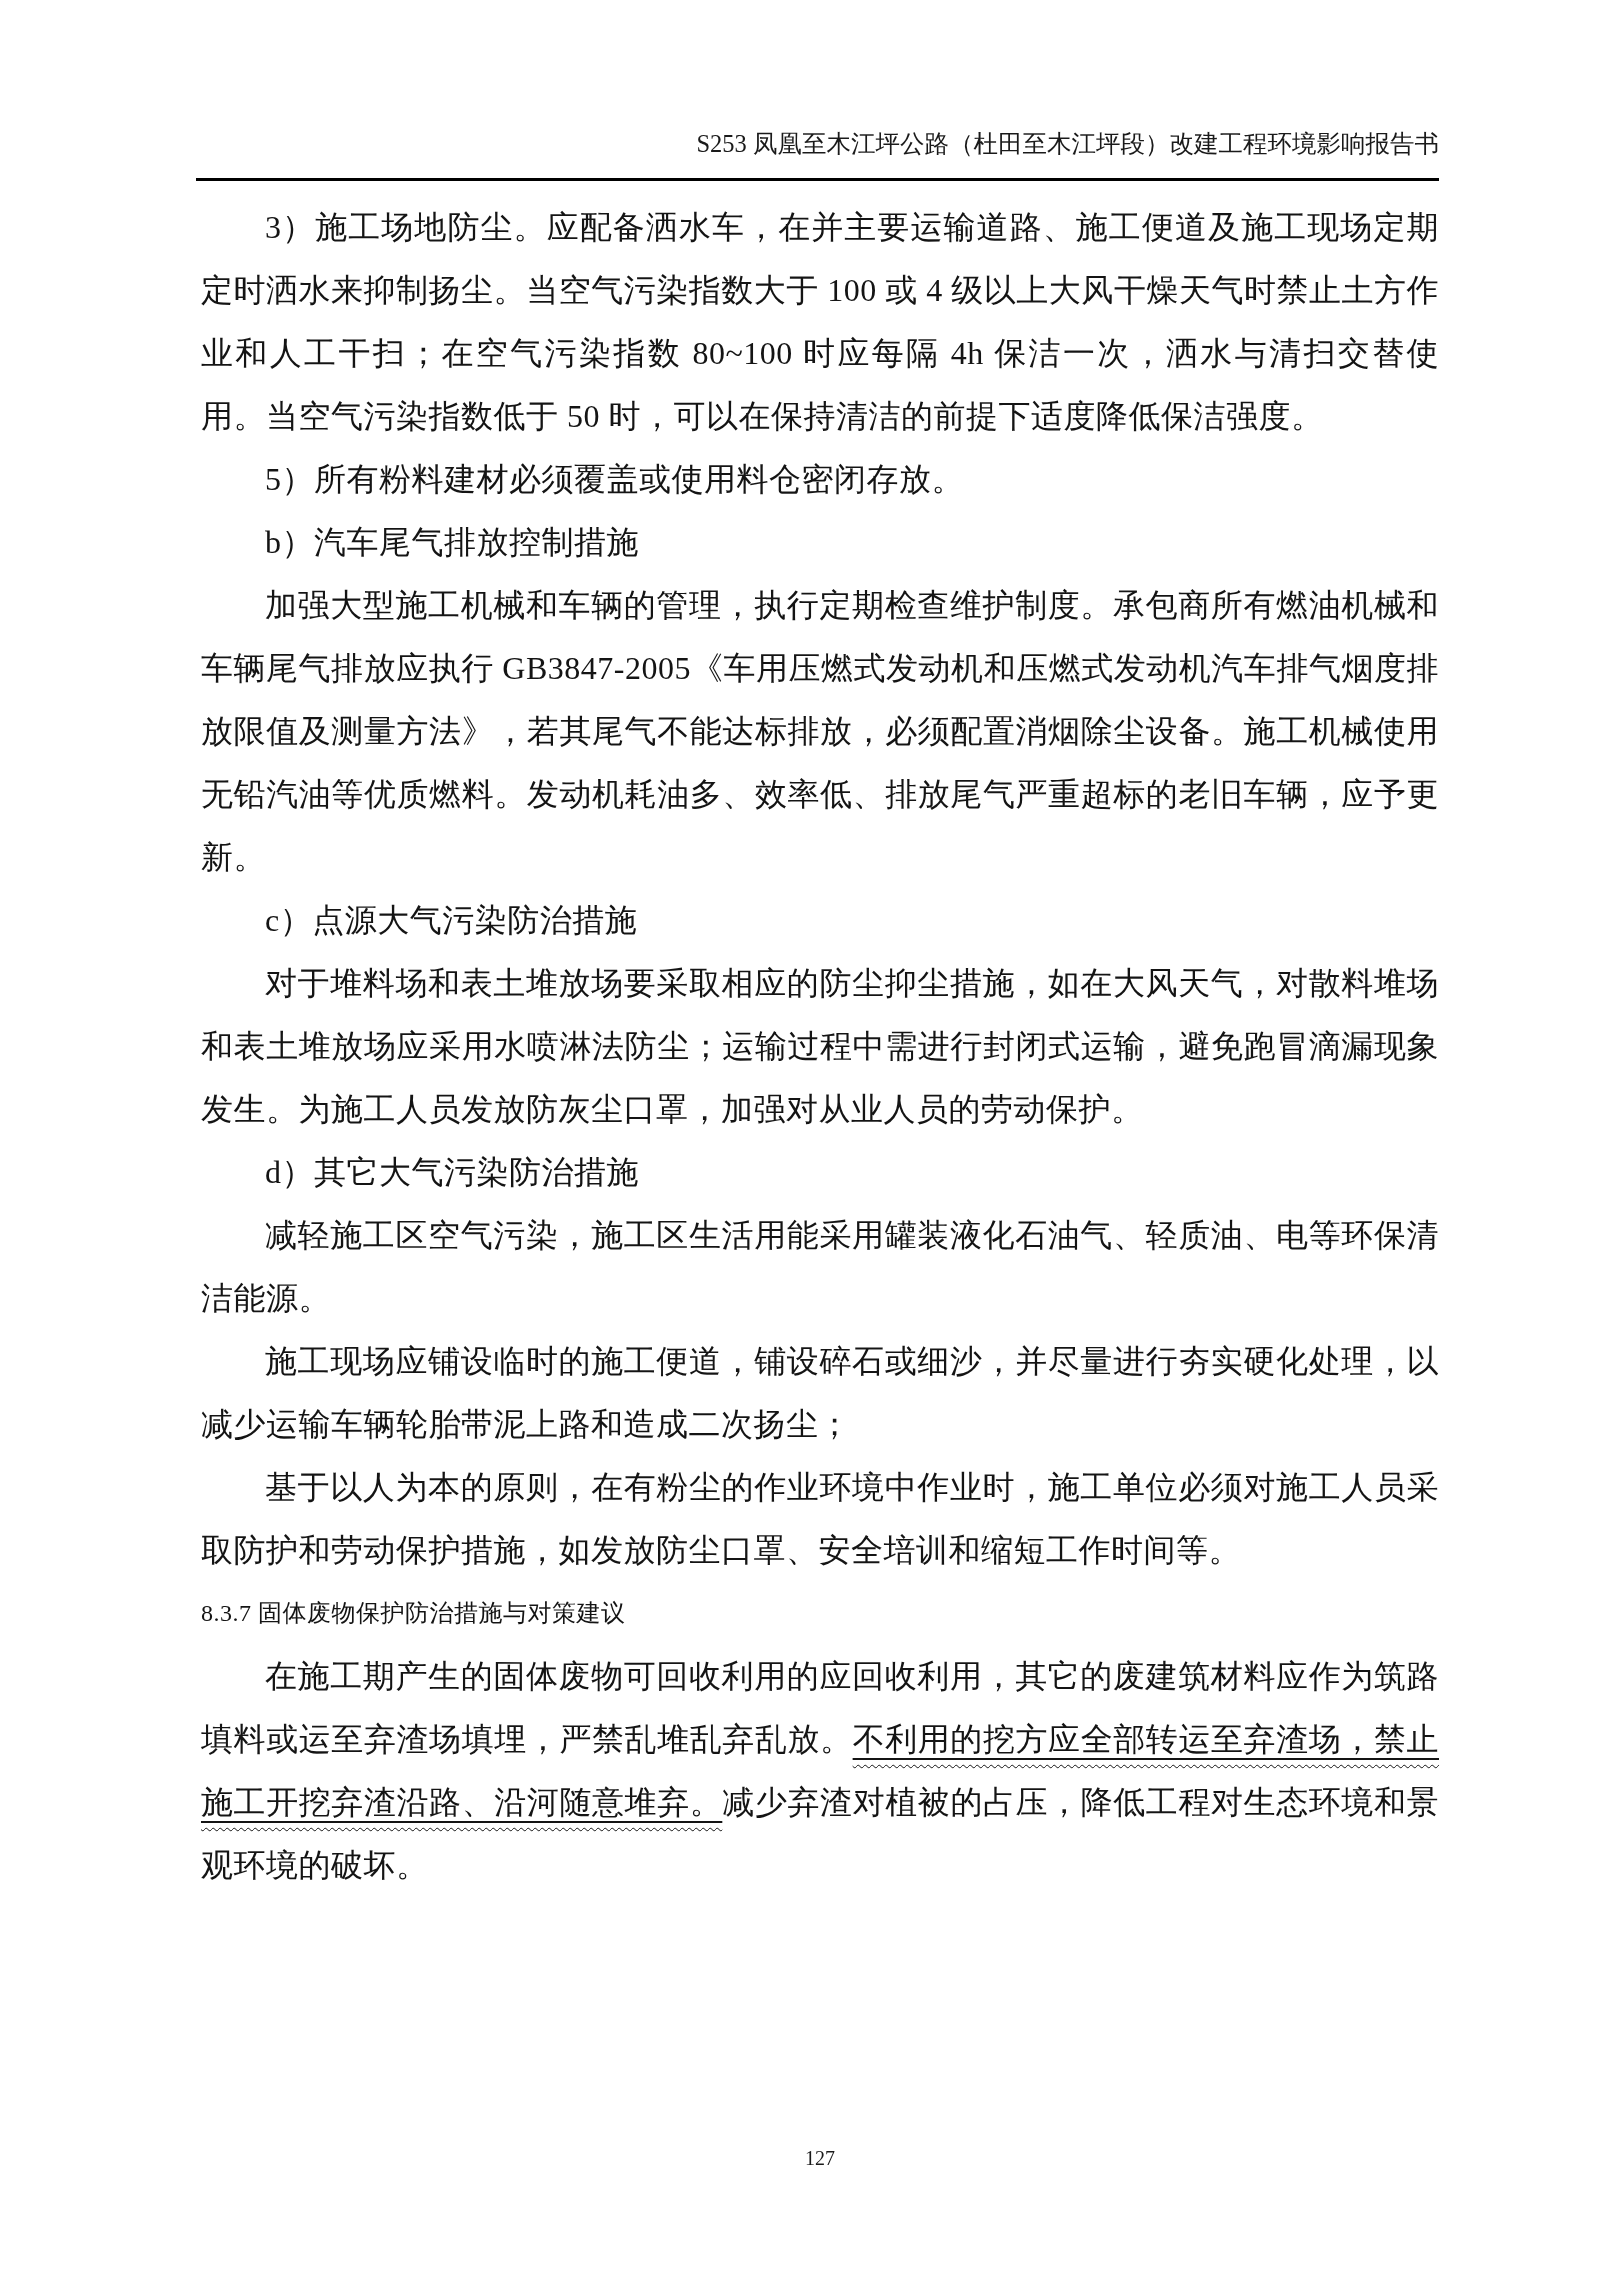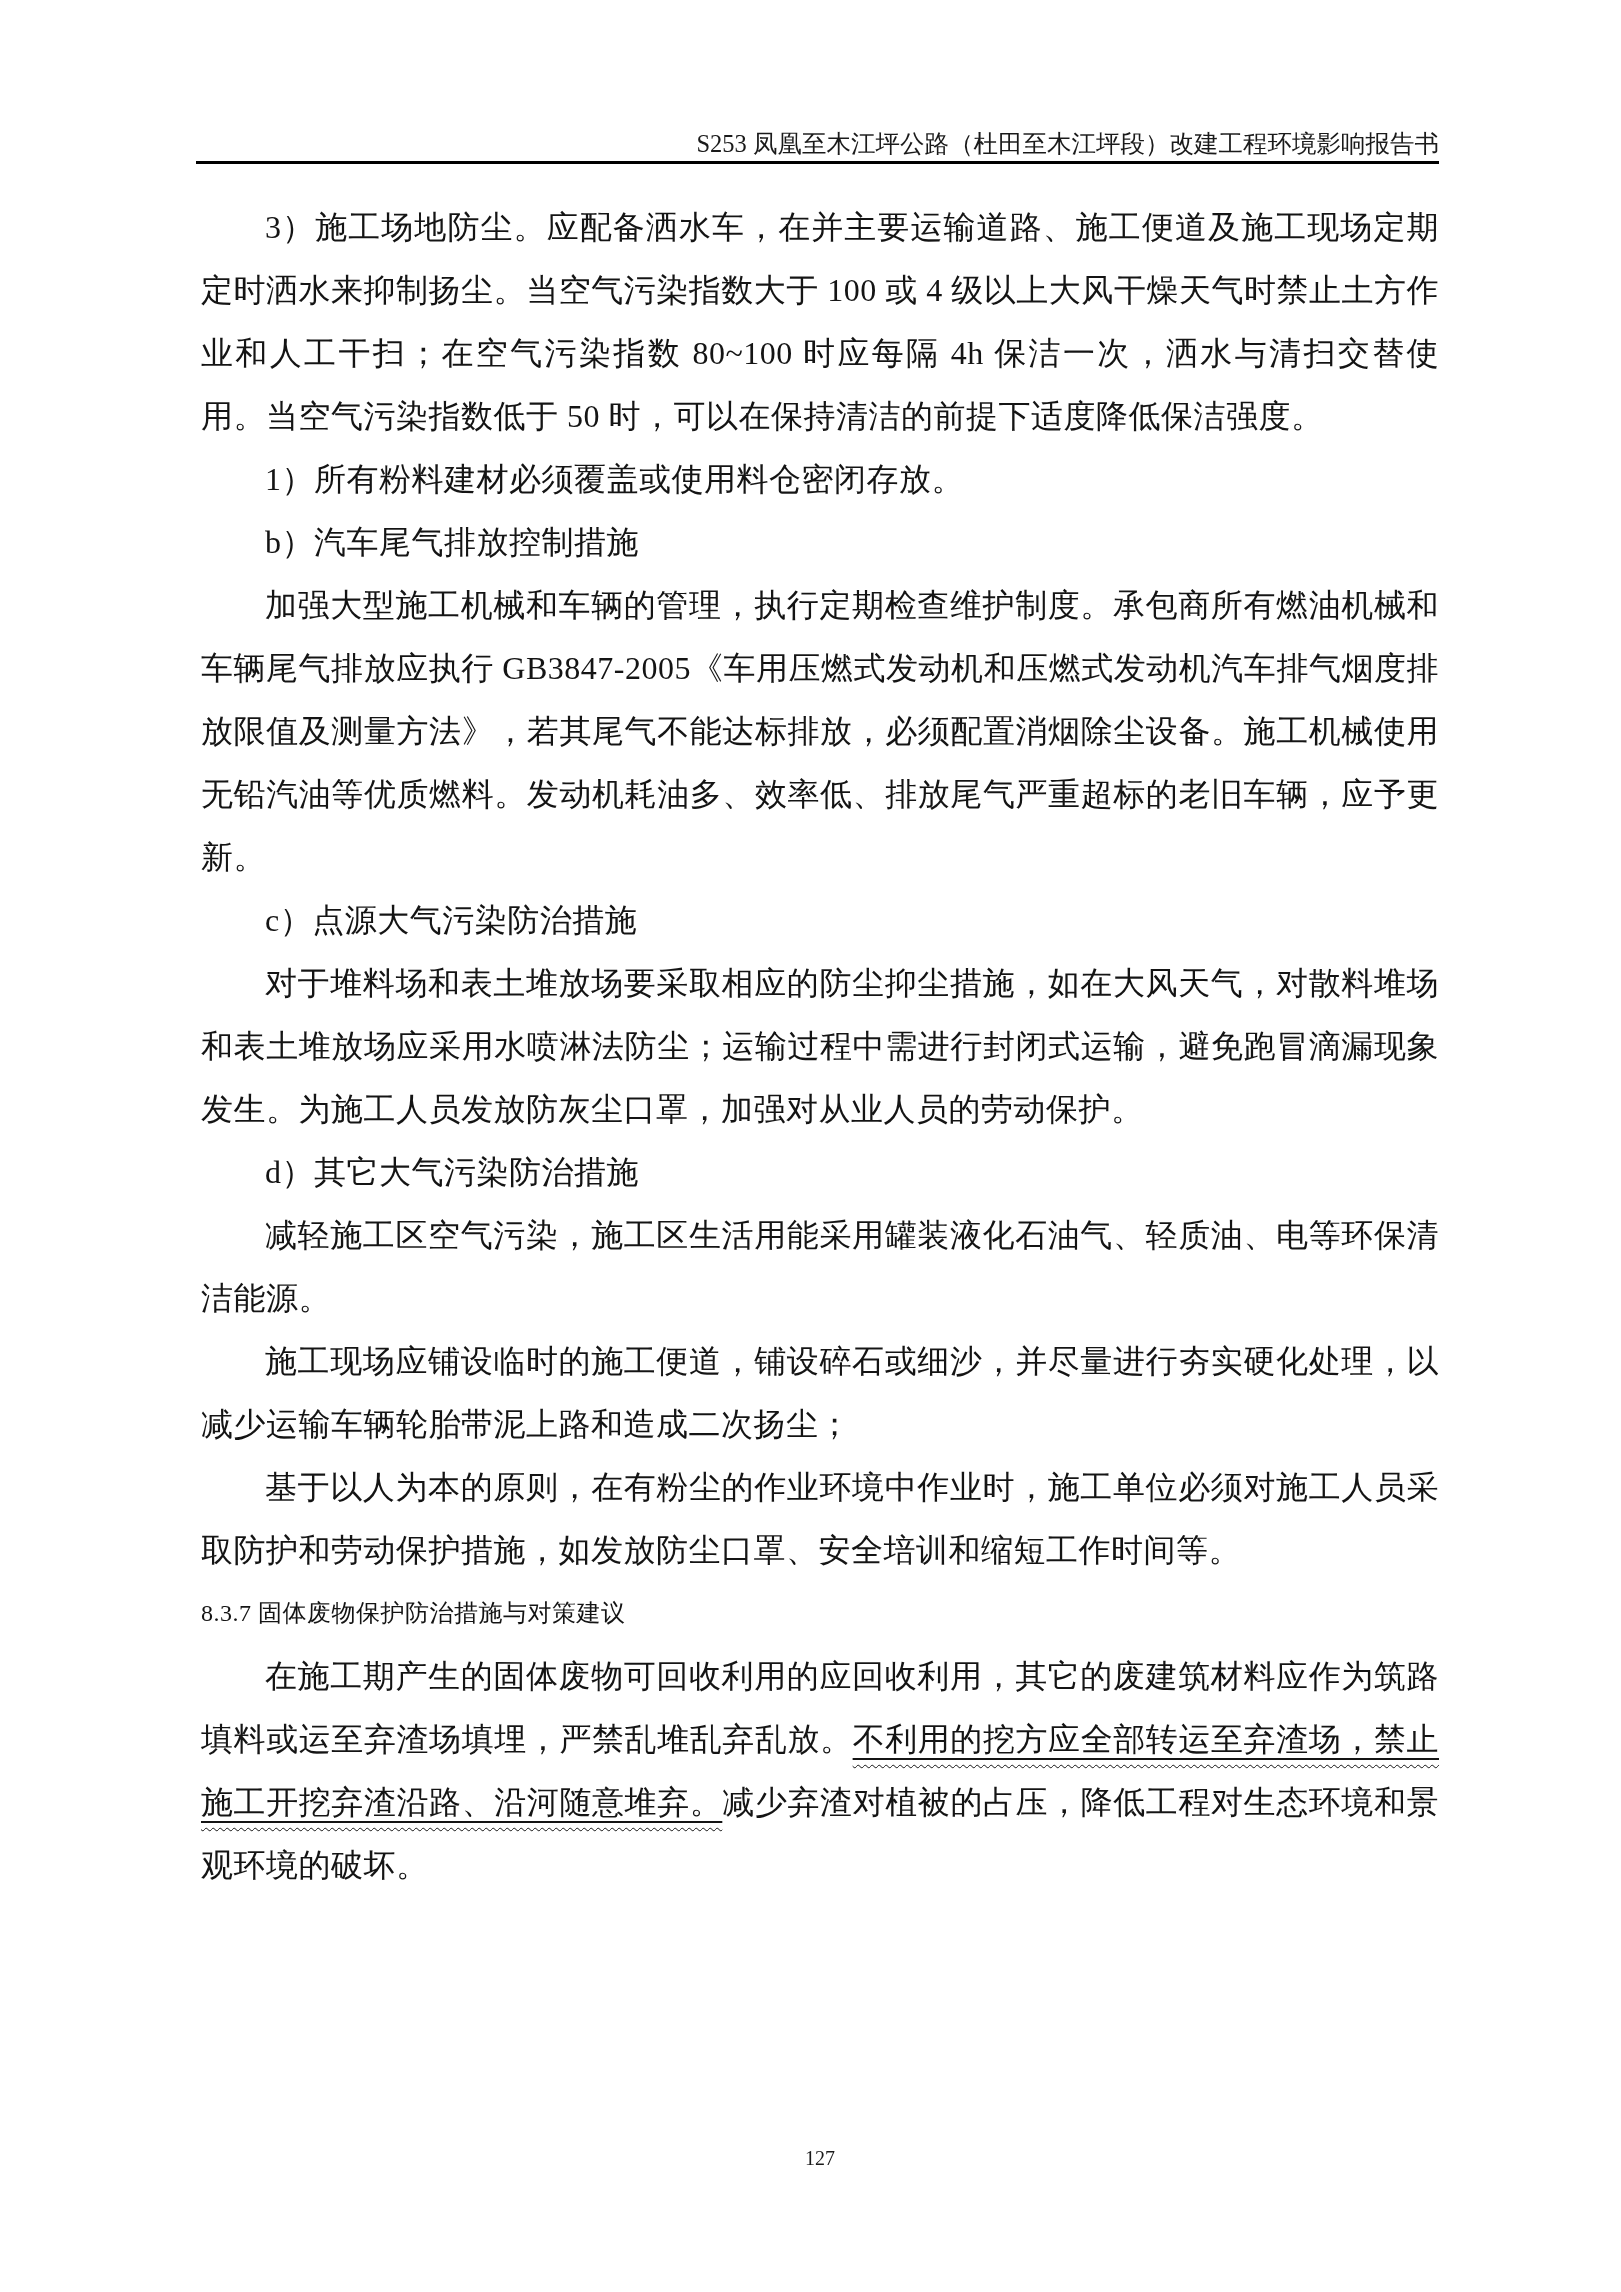--- a/index.html
+++ b/index.html
@@ -18,21 +18,21 @@
   }
   .header {
     position: absolute;
     top: 127px;
     left: 196px;
     width: 1243px;
     text-align: right;
     font-size: 24.5px;
     line-height: 33px;
     color: #1a1a1a;
-    padding-bottom: 1px;
+    padding-bottom: 18px;
     border-bottom: 3.9px solid #000000;
   }
   .content {
     position: absolute;
     top: 196px;
     left: 201px;
     width: 1238px;
     font-size: 32px;
     line-height: 63px;
     text-align: justify;
@@ -76,21 +76,21 @@
 <body>
 
 <div class="page">
 
   <div class="header">
     <span>S253 凤凰至木江坪公路（杜田至木江坪段）改建工程环境影响报告书</span>
   </div>
 
   <div class="content">
     <p>3）施工场地防尘。应配备洒水车，在并主要运输道路、施工便道及施工现场定期定时洒水来抑制扬尘。当空气污染指数大于 100 或 4 级以上大风干燥天气时禁止土方作业和人工干扫；在空气污染指数 80~100 时应每隔 4h 保洁一次，洒水与清扫交替使用。当空气污染指数低于 50 时，可以在保持清洁的前提下适度降低保洁强度。</p>
-    <p>1）所有粉料建材必须覆盖或使用料仓密闭存放。</p>
+    <p>5）所有粉料建材必须覆盖或使用料仓密闭存放。</p>
     <p>b）汽车尾气排放控制措施</p>
     <p>加强大型施工机械和车辆的管理，执行定期检查维护制度。承包商所有燃油机械和车辆尾气排放应执行 GB3847-2005《车用压燃式发动机和压燃式发动机汽车排气烟度排放限值及测量方法》，若其尾气不能达标排放，必须配置消烟除尘设备。施工机械使用无铅汽油等优质燃料。发动机耗油多、效率低、排放尾气严重超标的老旧车辆，应予更新。</p>
     <p>c）点源大气污染防治措施</p>
     <p>对于堆料场和表土堆放场要采取相应的防尘抑尘措施，如在大风天气，对散料堆场和表土堆放场应采用水喷淋法防尘；运输过程中需进行封闭式运输，避免跑冒滴漏现象发生。为施工人员发放防灰尘口罩，加强对从业人员的劳动保护。</p>
     <p>d）其它大气污染防治措施</p>
     <p>减轻施工区空气污染，施工区生活用能采用罐装液化石油气、轻质油、电等环保清洁能源。</p>
     <p>施工现场应铺设临时的施工便道，铺设碎石或细沙，并尽量进行夯实硬化处理，以减少运输车辆轮胎带泥上路和造成二次扬尘；</p>
     <p>基于以人为本的原则，在有粉尘的作业环境中作业时，施工单位必须对施工人员采取防护和劳动保护措施，如发放防尘口罩、安全培训和缩短工作时间等。</p>
 
     <h2 class="section-heading">8.3.7  固体废物保护防治措施与对策建议</h2>

